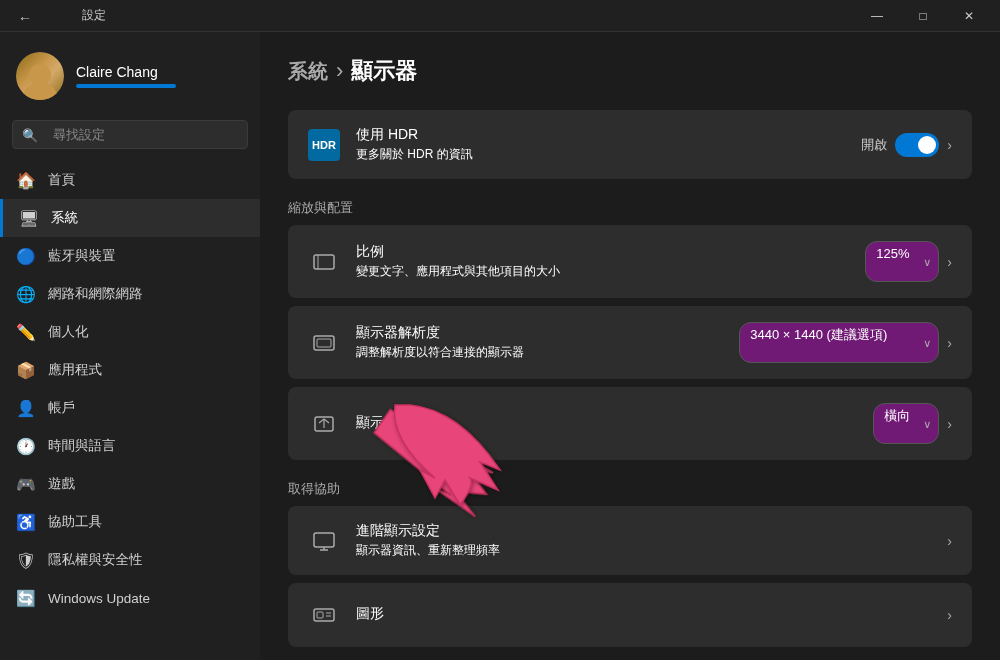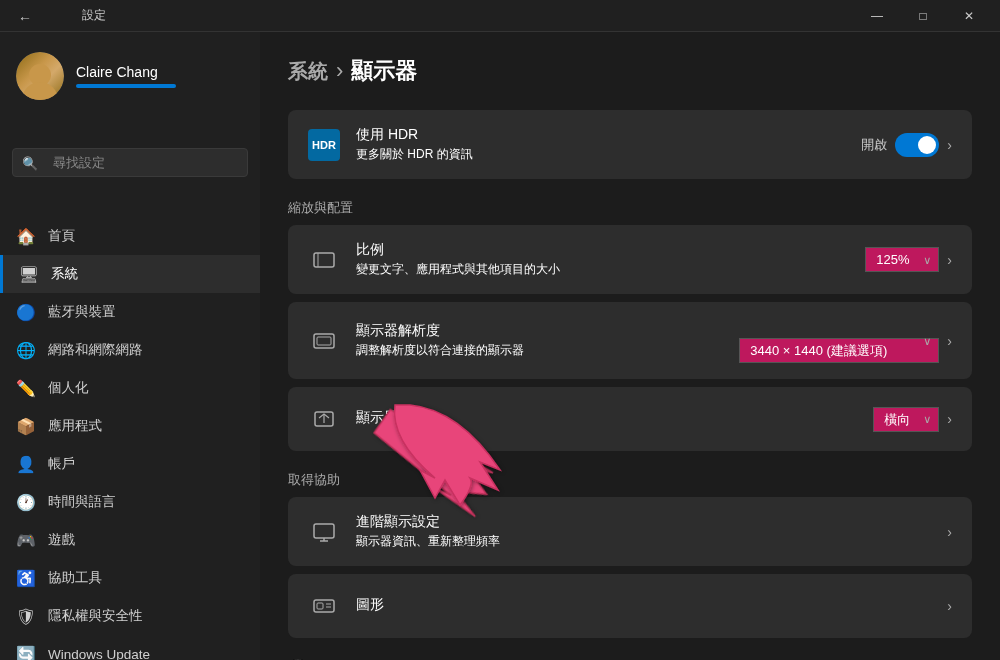--- a/index.html
+++ b/index.html
@@ -65,21 +65,20 @@
 
     
     .sidebar {
       width: 260px;
       background: #202020;
       padding: 12px 0;
       display: flex;
       flex-direction: column;
       flex-shrink: 0;
       overflow-y: auto;
-      gap: 28px;
     }
     .user-section {
       display: flex;
       align-items: center;
       gap: 12px;
       padding: 8px 16px 16px 16px;
     }
     .avatar {
       width: 48px;
       height: 48px;
@@ -242,24 +241,24 @@
       width: 18px;
       height: 18px;
       background: #fff;
       border-radius: 50%;
       position: absolute;
       top: 3px;
       right: 3px;
     }
 
     .select-box {
-      background: #be185d;
+      background: #701a75;
       border: 1px solid #555;
-      border-radius: 0;
-      padding: 4px 28px 4px 10px;
+      border-radius: 12px;
+      padding: 4px 28px 20px 10px;
       color: #fff;
       font-size: 13px;
       appearance: none;
       cursor: pointer;
       position: relative;
     }
     .select-wrapper {
       position: relative;
       display: inline-block;
     }
@@ -440,21 +439,21 @@
           <rect x="1" y="4" width="20" height="14" rx="2" stroke="#aaa" stroke-width="1.5" fill="none"></rect>
           <rect x="4" y="7" width="14" height="8" rx="1" stroke="#aaa" stroke-width="1" fill="none"></rect>
         </svg>
       </div>
       <div class="card-text">
         <div class="card-title">顯示器解析度</div>
         <div class="card-subtitle">調整解析度以符合連接的顯示器</div>
       </div>
       <div class="card-right">
         <div class="select-wrapper">
-          <select class="select-box" style="min-width:200px;margin-top:20px;">
+          <select class="select-box" style="min-width:200px;">
             <option>3440 × 1440 (建議選項)</option>
           </select>
         </div>
         <span class="chevron">›</span>
       </div>
     </div>
 
     <div class="card">
       <div class="card-icon">
         <svg width="22" height="22" viewBox="0 0 22 22" fill="none">

